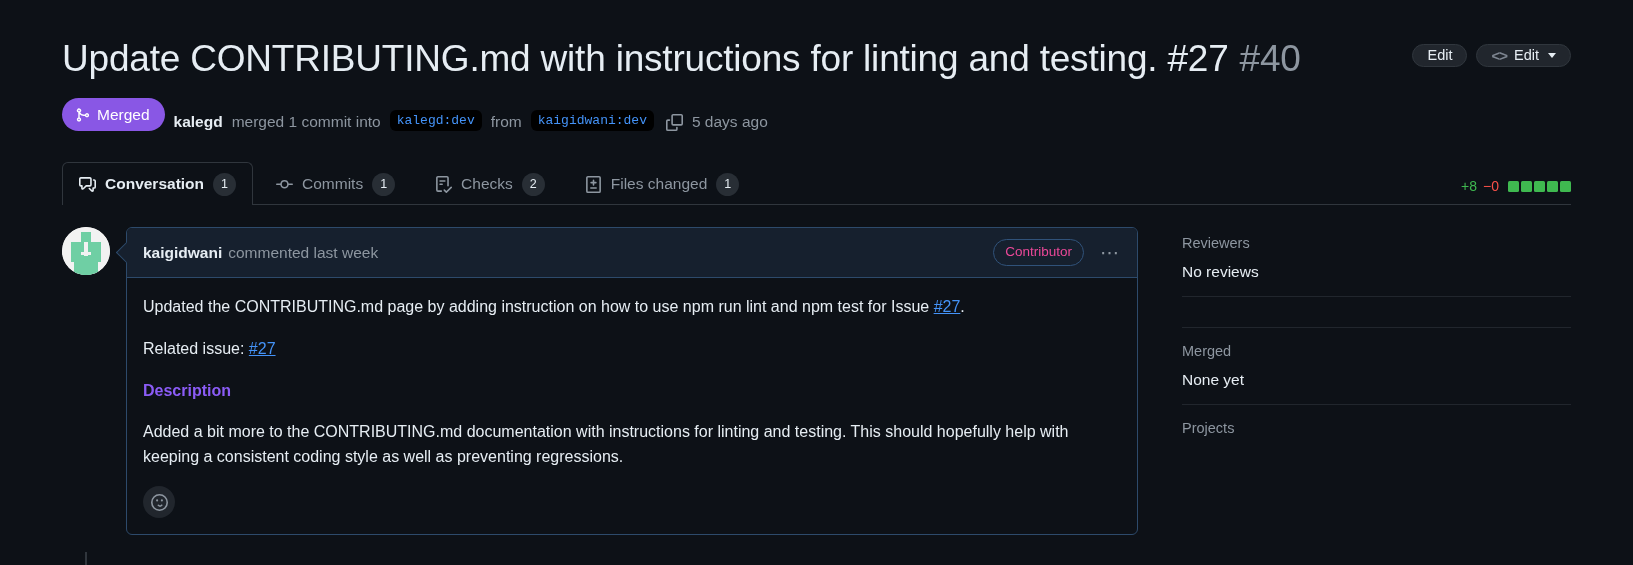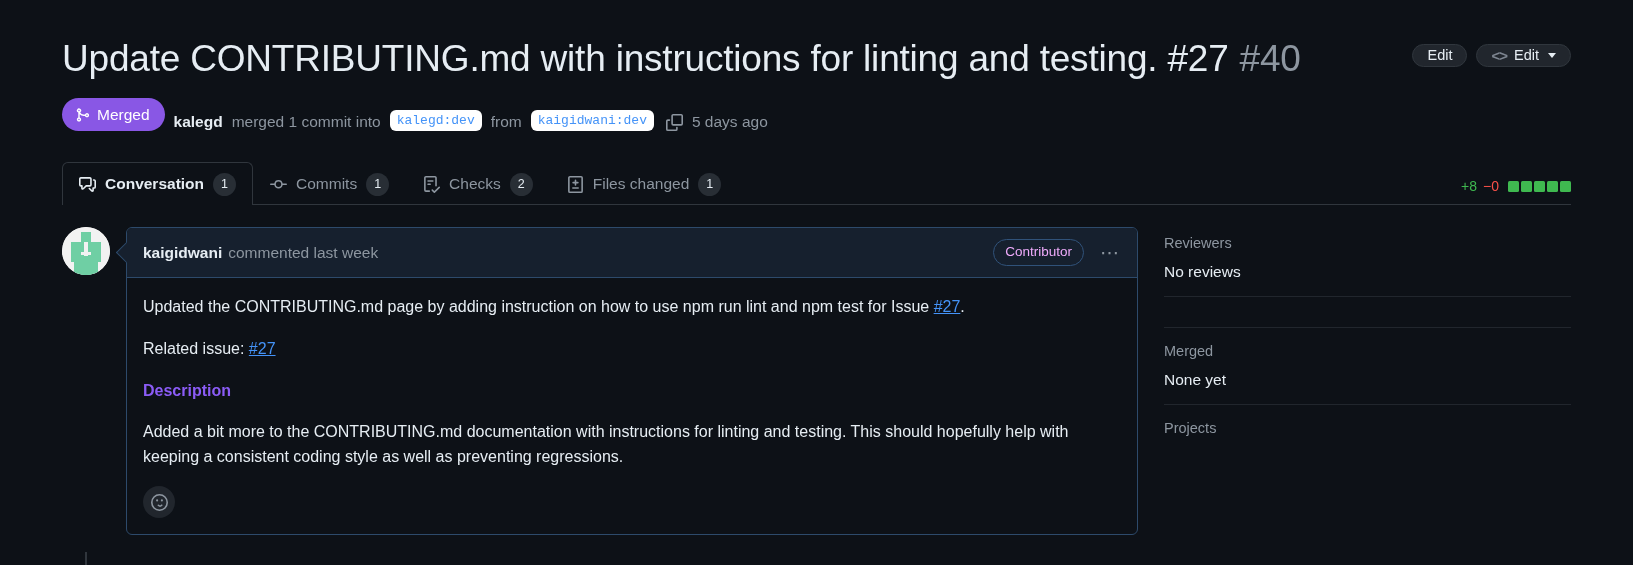--- a/index.html
+++ b/index.html
@@ -95,41 +95,41 @@
     font-size: 15.5px;
     display: inline-flex;
     align-items: center;
     gap: 7px;
     font-weight: 500;
     height: 33px;
   }
   .merge-icon { display: inline-block; width: 15px; height: 16px; }
   .subheader .actor { color: #e6edf3; font-weight: 600; }
   .branch-tag {
-    background: #ffffff;
+    background: #000000;
     color: #4493f8;
     font-family: "Liberation Mono", monospace;
     font-size: 13px;
     border-radius: 6px;
     padding: 3px 7px;
     display: inline-block;
   }
   .copy-icon { display: inline-flex; align-items: center; margin-left: 3px; }
   .timeago { color: #8d96a0; }
 
   
   .tabs-wrap {
     margin-top: 26px;
     position: relative;
     display: flex;
     align-items: flex-end;
     border-bottom: 1px solid #30363d;
     height: 48px;
   }
-  .tabs { display: flex; align-items: flex-end; }
+  .tabs { display: flex; align-items: flex-end; gap: 6px; }
   .tab {
     display: inline-flex;
     align-items: center;
     gap: 9px;
     padding: 10px 16px;
     font-size: 15.5px;
     color: #8d96a0;
     cursor: pointer;
     border: 1px solid transparent;
     border-bottom: none;
@@ -171,21 +171,21 @@
   .adds { color: #3fb950; }
   .dels { color: #f85149; }
   .blocks { display: inline-flex; gap: 2px; margin-left: 3px; }
   .blk { width: 11px; height: 11px; border-radius: 1.5px; }
   .blk.a { background: #3fb950; }
 
   
   .content {
     display: flex;
     margin-top: 22px;
-    gap: 26px;
+    gap: 44px;
   }
   .main-col { width: 1076px; position: relative; }
   .side-col { flex: 1; padding-top: 8px; }
 
   
   .comment-block { display: flex; align-items: flex-start; }
   .avatar {
     width: 48px; height: 48px;
     border-radius: 50%;
     background: #f0f0f0;
@@ -225,21 +225,21 @@
   }
   .comment-head .author { color: #e6edf3; font-weight: 600; margin-right: 6px; }
   .head-right {
     margin-left: auto;
     display: flex;
     align-items: center;
     gap: 16px;
   }
   .role-badge {
     border: 1px solid #30527a;
-    color: #f0abfc;
+    color: #ec4899;
     border-radius: 2em;
     font-size: 13.5px;
     padding: 3px 11px;
     line-height: 1.4;
   }
   .kebab { color: #8d96a0; font-size: 19px; letter-spacing: 2px; cursor: pointer; line-height: 1; }
 
   .comment-body { padding: 17px 16px 0 16px; }
   .comment-body p {
     font-size: 16px;

